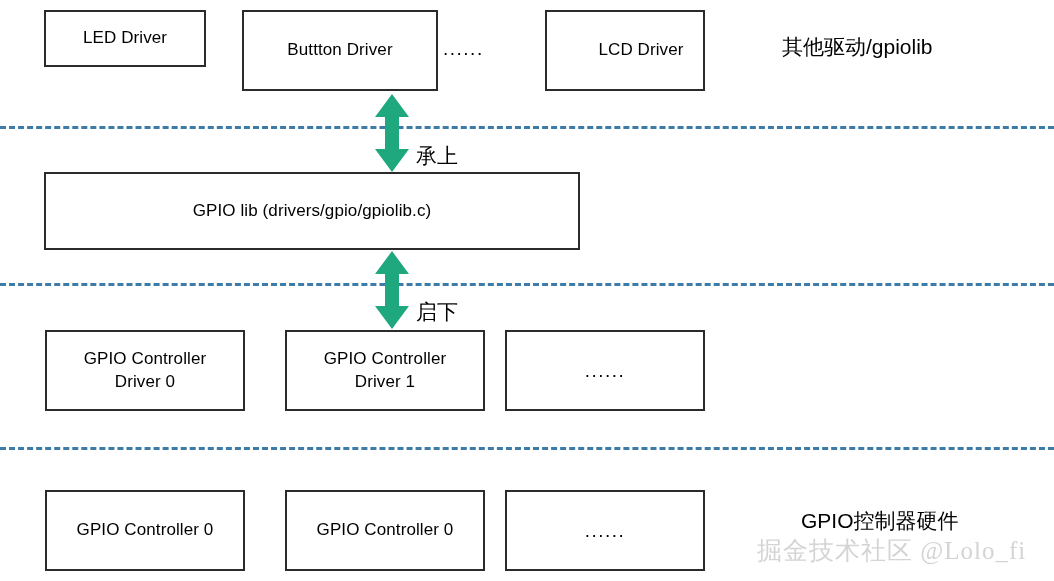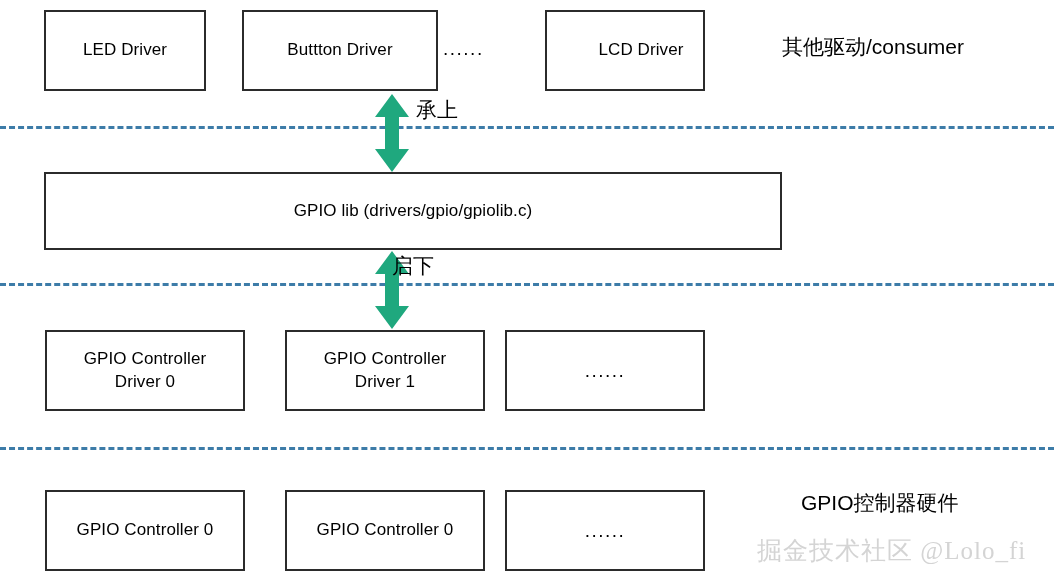--- a/index.html
+++ b/index.html
@@ -60,76 +60,77 @@
     font-size: 21px;
     font-family: "Liberation Sans", "DejaVu Sans", sans-serif;
     white-space: nowrap;
   }
   .arrow-label {
     position: absolute;
     color: #000000;
     font-size: 21px;
     font-family: "Liberation Sans", "DejaVu Sans", sans-serif;
     white-space: nowrap;
+    margin-top: 46px;
   }
   .arrow-wrap {
     position: absolute;
   }
   .watermark {
     position: absolute;
     color: #d4d4d4;
     font-size: 25px;
     letter-spacing: 1px;
     font-family: Liberation Serif, serif;
     white-space: nowrap;
   }
 </style>
 </head>
 <body>
 
 <div id="canvas">
 
-  <div class="box" style="left:44px; top:10px; width:162px; height:81px;">
+  <div class="box" style="left:44px; top:10px; width:162px; height:57px;">
     <span class="box-label">LED Driver</span>
   </div>
 
   <div class="box" style="left:242px; top:10px; width:196px; height:81px;">
     <span class="box-label">Buttton Driver</span>
   </div>
 
   <div class="ellipsis-free" style="left:443px; top:38px;">......</div>
 
   <div class="box" style="left:545px; top:10px; width:160px; height:81px;padding-left:32px;">
     <span class="box-label">LCD Driver</span>
   </div>
 
-  <div class="side-label" style="left:782px; top:33px;">其他驱动/consumer</div>
+  <div class="side-label" style="left:782px; top:33px;">其他驱动/gpiolib</div>
 
   <div class="dashed-line" style="top:126px;"></div>
 
   <div class="arrow-wrap" style="left:372px; top:93px; width:40px; height:80px;">
     <svg width="40" height="80" viewBox="0 0 40 80">
       <polygon points="20,1 37,24 27,24 27,56 37,56 20,79 3,56 13,56 13,24 3,24" fill="#1fa87e"></polygon>
     </svg>
   </div>
   <div class="arrow-label" style="left:416px; top:96px;">承上</div>
 
-  <div class="box" style="left:44px; top:172px; width:738px; height:78px;">
+  <div class="box" style="left:44px; top:172px; width:536px; height:78px;">
     <span class="box-label">GPIO lib (drivers/gpio/gpiolib.c)</span>
   </div>
 
 
   <div class="dashed-line" style="top:283px;"></div>
 
   <div class="arrow-wrap" style="left:372px; top:250px; width:40px; height:80px;">
     <svg width="40" height="80" viewBox="0 0 40 80">
       <polygon points="20,1 37,24 27,24 27,56 37,56 20,79 3,56 13,56 13,24 3,24" fill="#1fa87e"></polygon>
     </svg>
   </div>
-  <div class="arrow-label" style="left:392px; top:252px;text-align:right;">启下</div>
+  <div class="arrow-label" style="left:416px; top:252px;text-align:right;">启下</div>
 
   <div class="box" style="left:45px; top:330px; width:200px; height:81px;">
     <span class="box-label">GPIO Controller
 Driver 0</span>
   </div>
 
   <div class="box" style="left:285px; top:330px; width:200px; height:81px;">
     <span class="box-label">GPIO Controller
 Driver 1</span>
   </div>
@@ -146,17 +147,17 @@
   </div>
 
   <div class="box" style="left:285px; top:490px; width:200px; height:81px;">
     <span class="box-label">GPIO Controller 0</span>
   </div>
 
   <div class="box dots-box" style="left:505px; top:490px; width:200px; height:81px;">
     <span class="box-label">......</span>
   </div>
 
-  <div class="side-label" style="left:801px; top:489px;">GPIO控制器硬件</div>
+  <div class="side-label" style="left:801px; top:507px;">GPIO控制器硬件</div>
 
   <div class="watermark" style="left:757px; top:534px;">掘金技术社区 @Lolo_fi</div>
 
 </div>
 
 </body></html>

